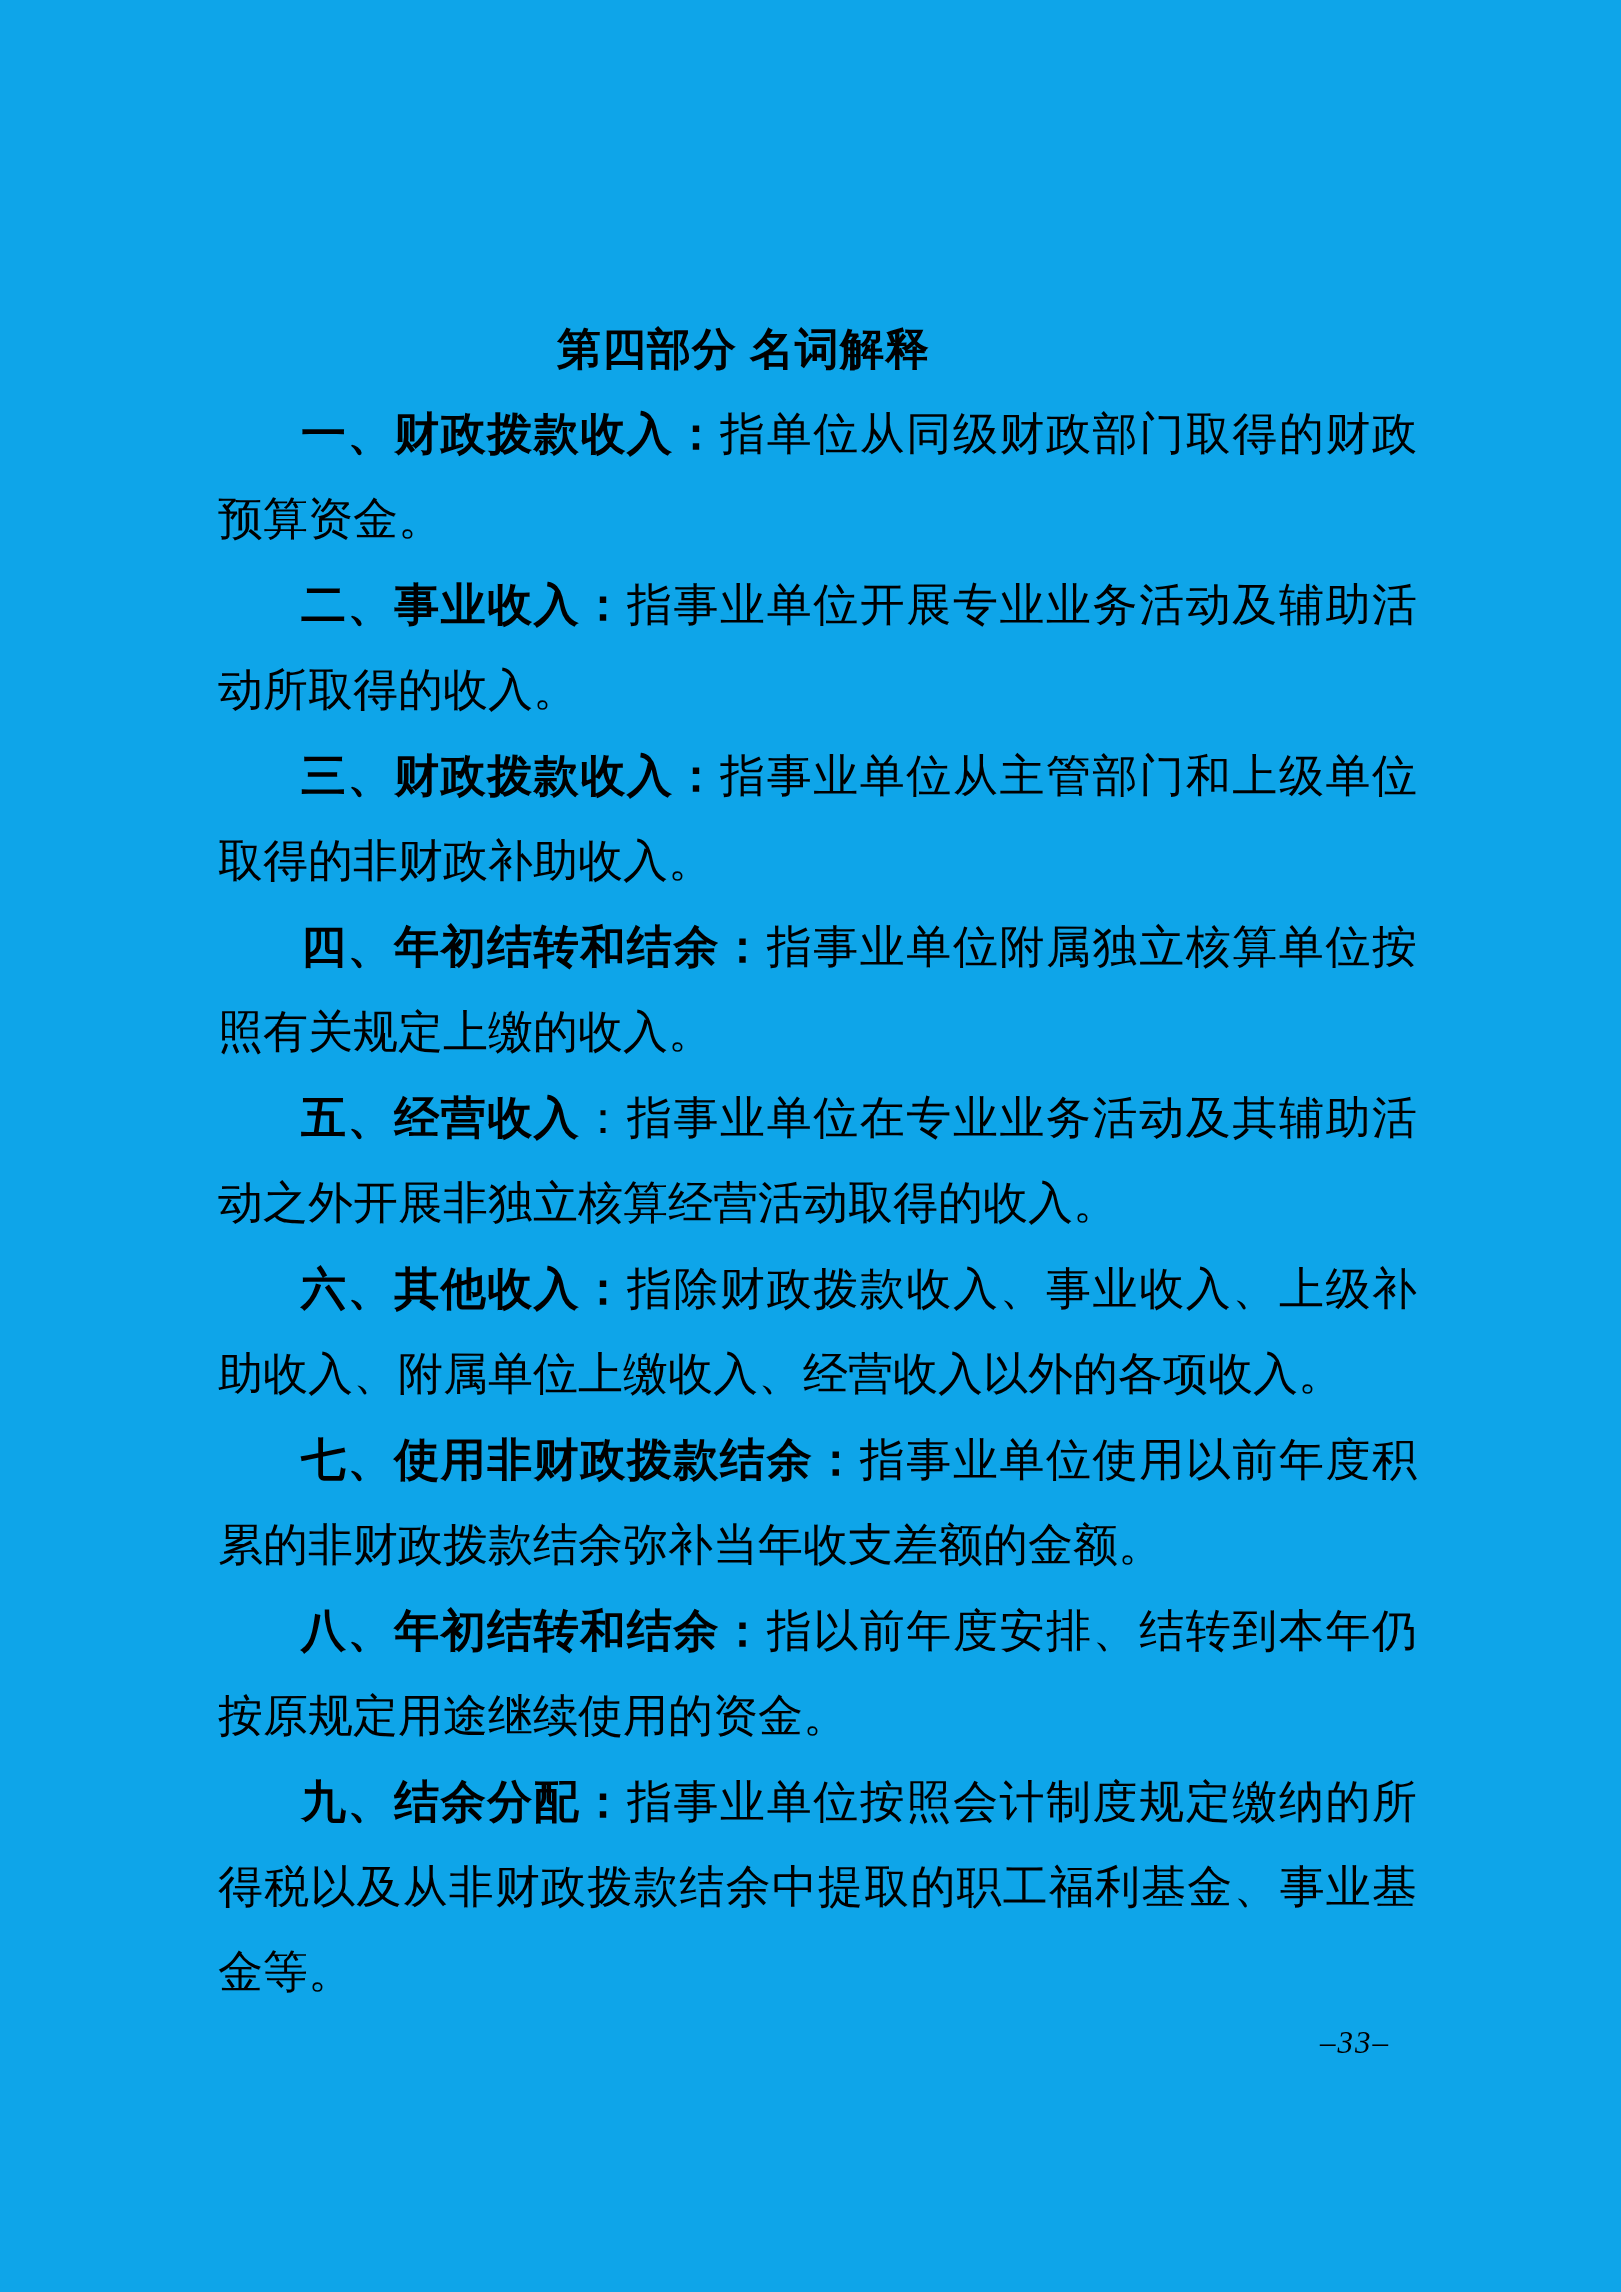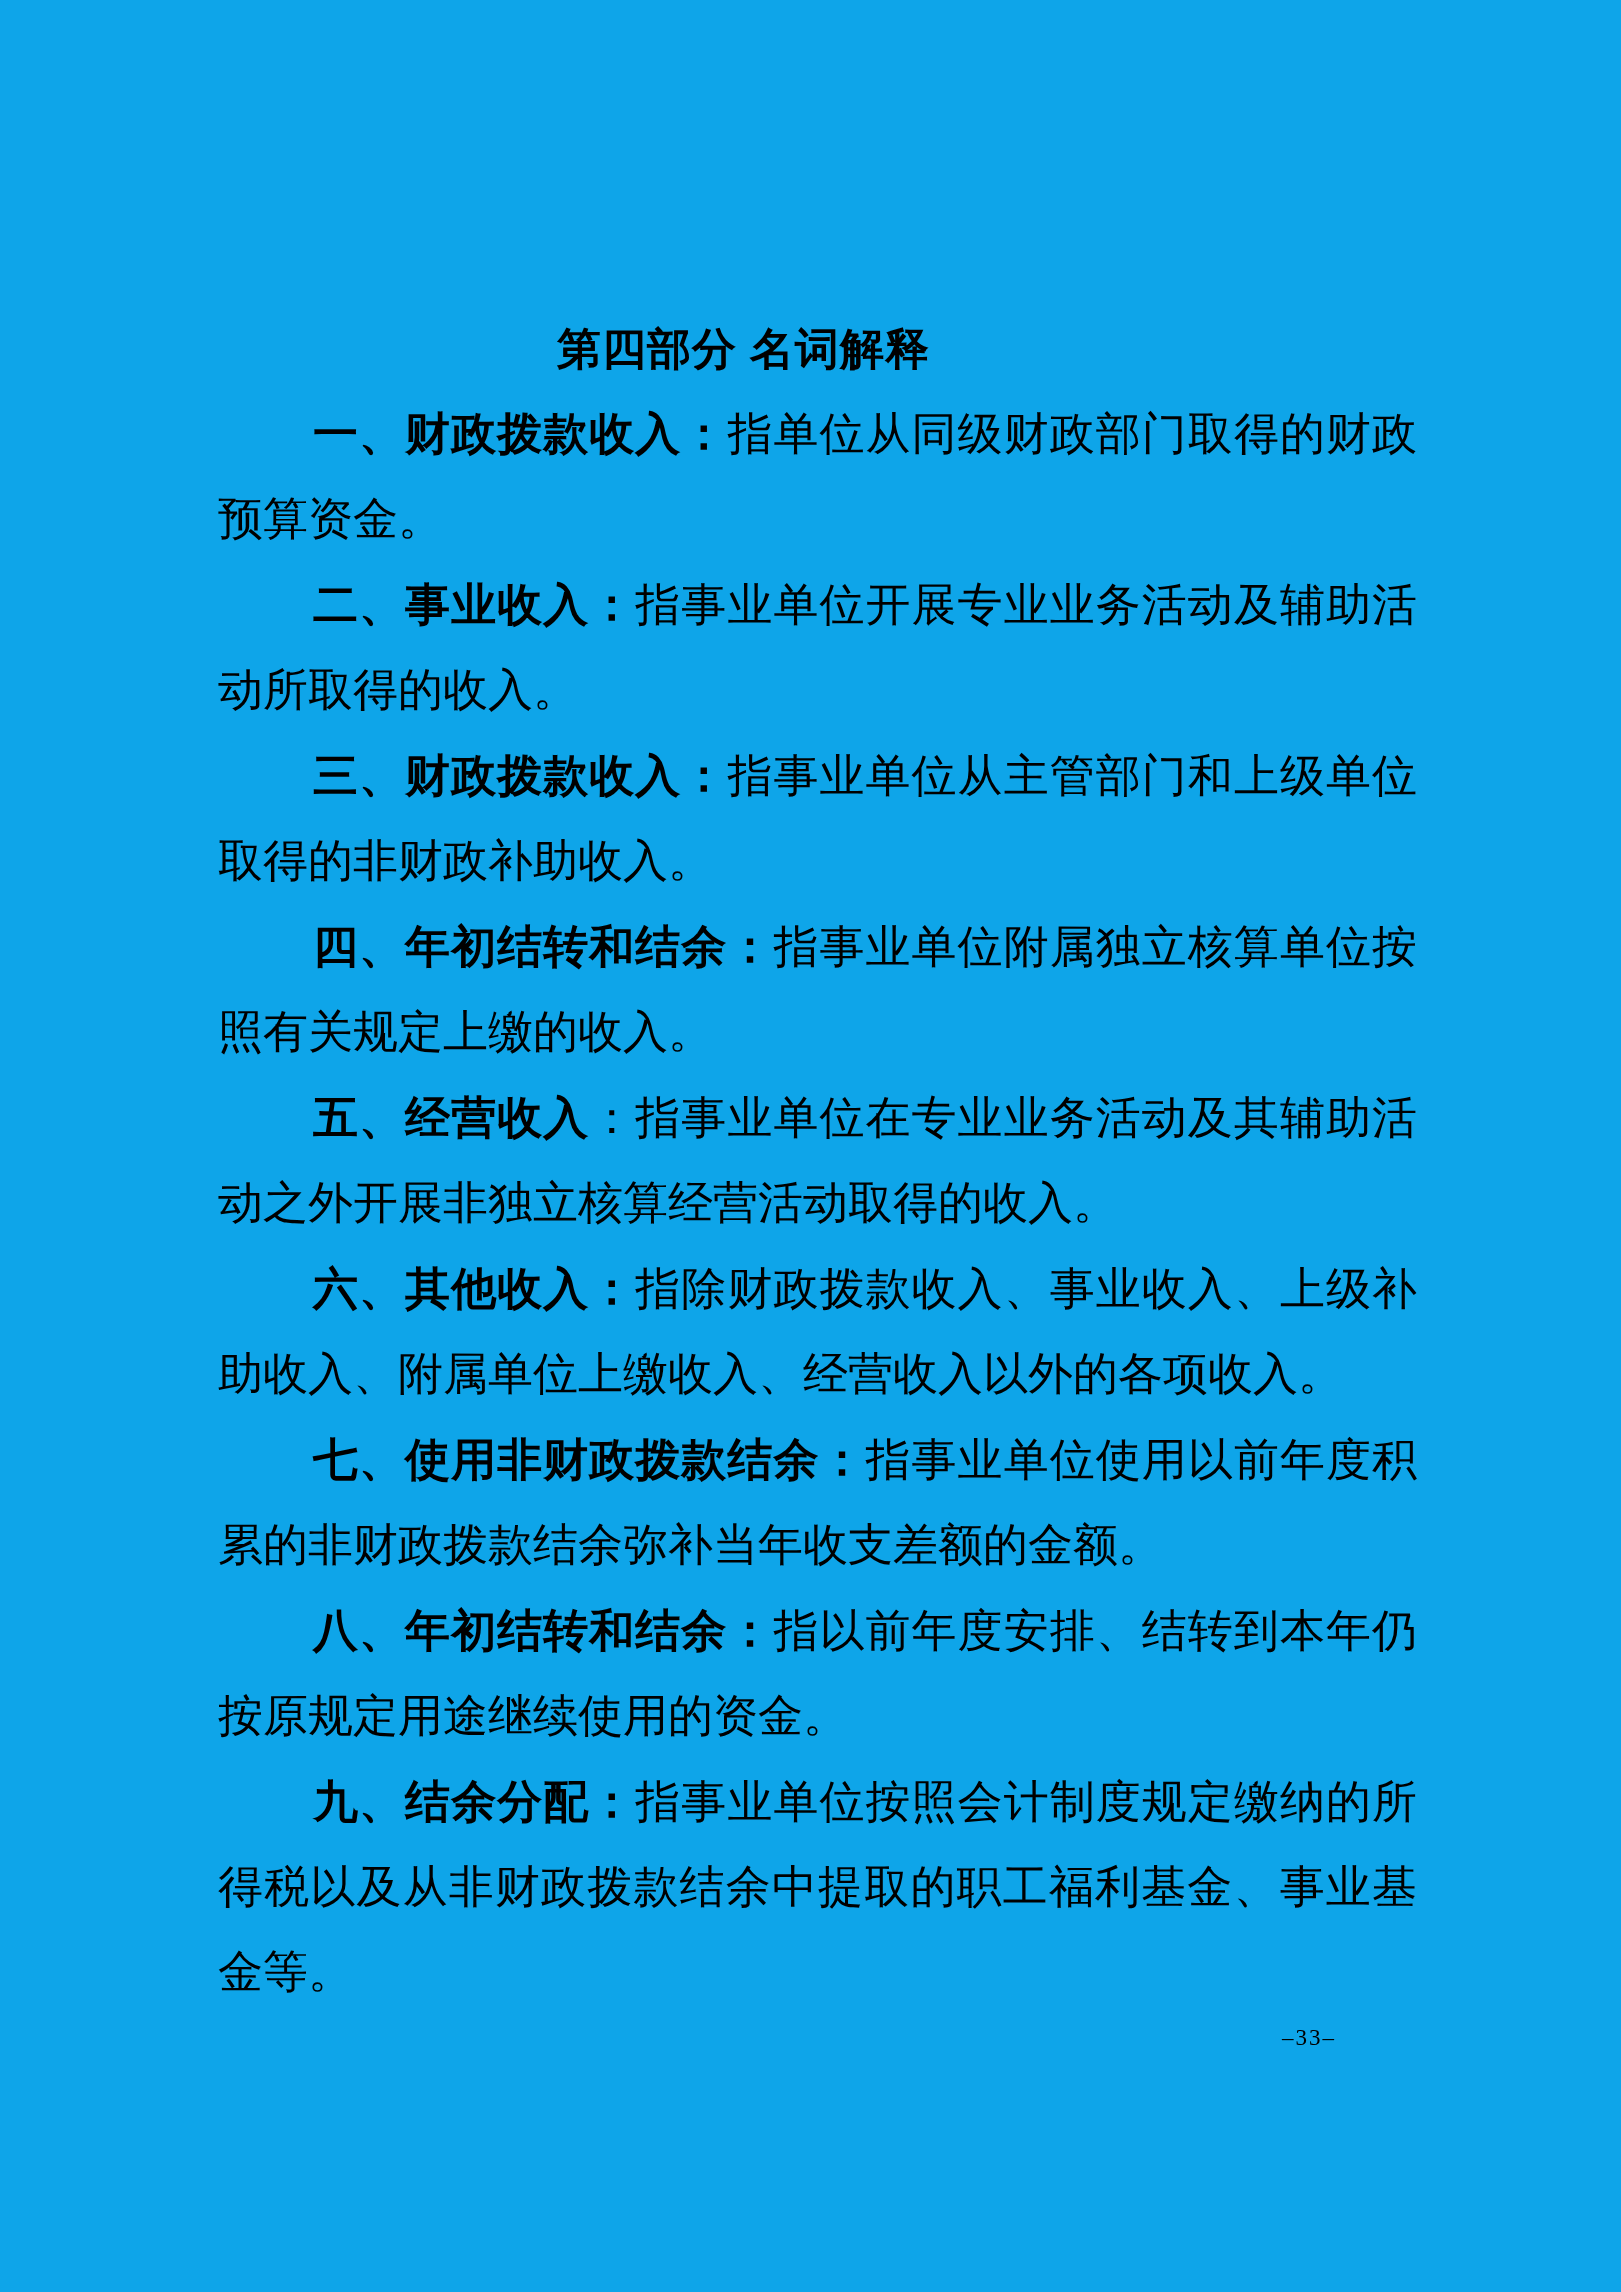--- a/index.html
+++ b/index.html
@@ -41,30 +41,30 @@
     font-size: 45px;
     line-height: 85px;
     text-align: justify;
     text-justify: inter-character;
     text-indent: 83px;
     font-weight: 400;
   }
   .item .label {
     font-weight: 700;
     font-family: "Liberation Sans", sans-serif;
-    margin-left: 12px;
   }
   .page-number {
     position: absolute;
-    left: 1282px;
+    left: 1320px;
     top: 2025px;
     font-family: "Liberation Serif", serif;
-    font-size: 23px;
+    font-size: 31px;
     letter-spacing: 2px;
     color: #000000;
+    font-style: italic;
   }
 </style>
 </head>
 <body>
 
 <div class="page">
   <div class="content">
     <h1 class="title">第四部分 名词解释</h1>
     <div class="definitions" id="definitions-list">
   <p class="item"><b class="label">一、财政拨款收入：</b><span class="body">指单位从同级财政部门取得的财政预算资金。</span></p>

